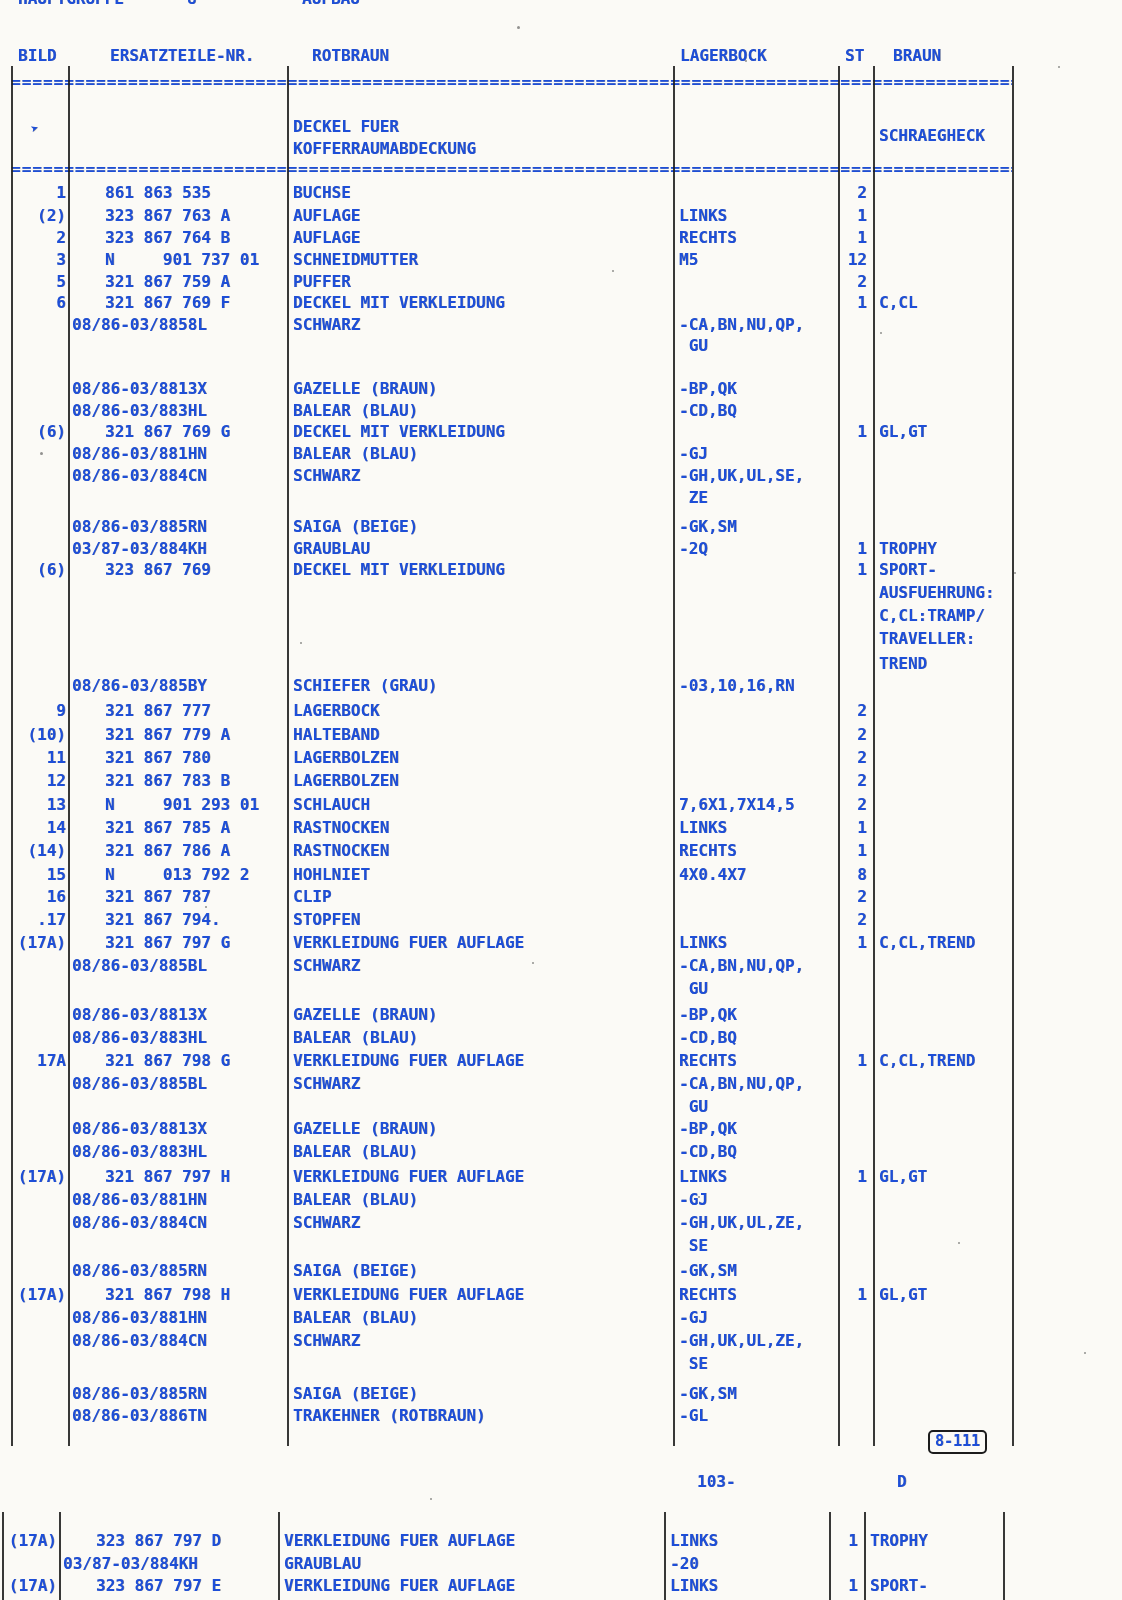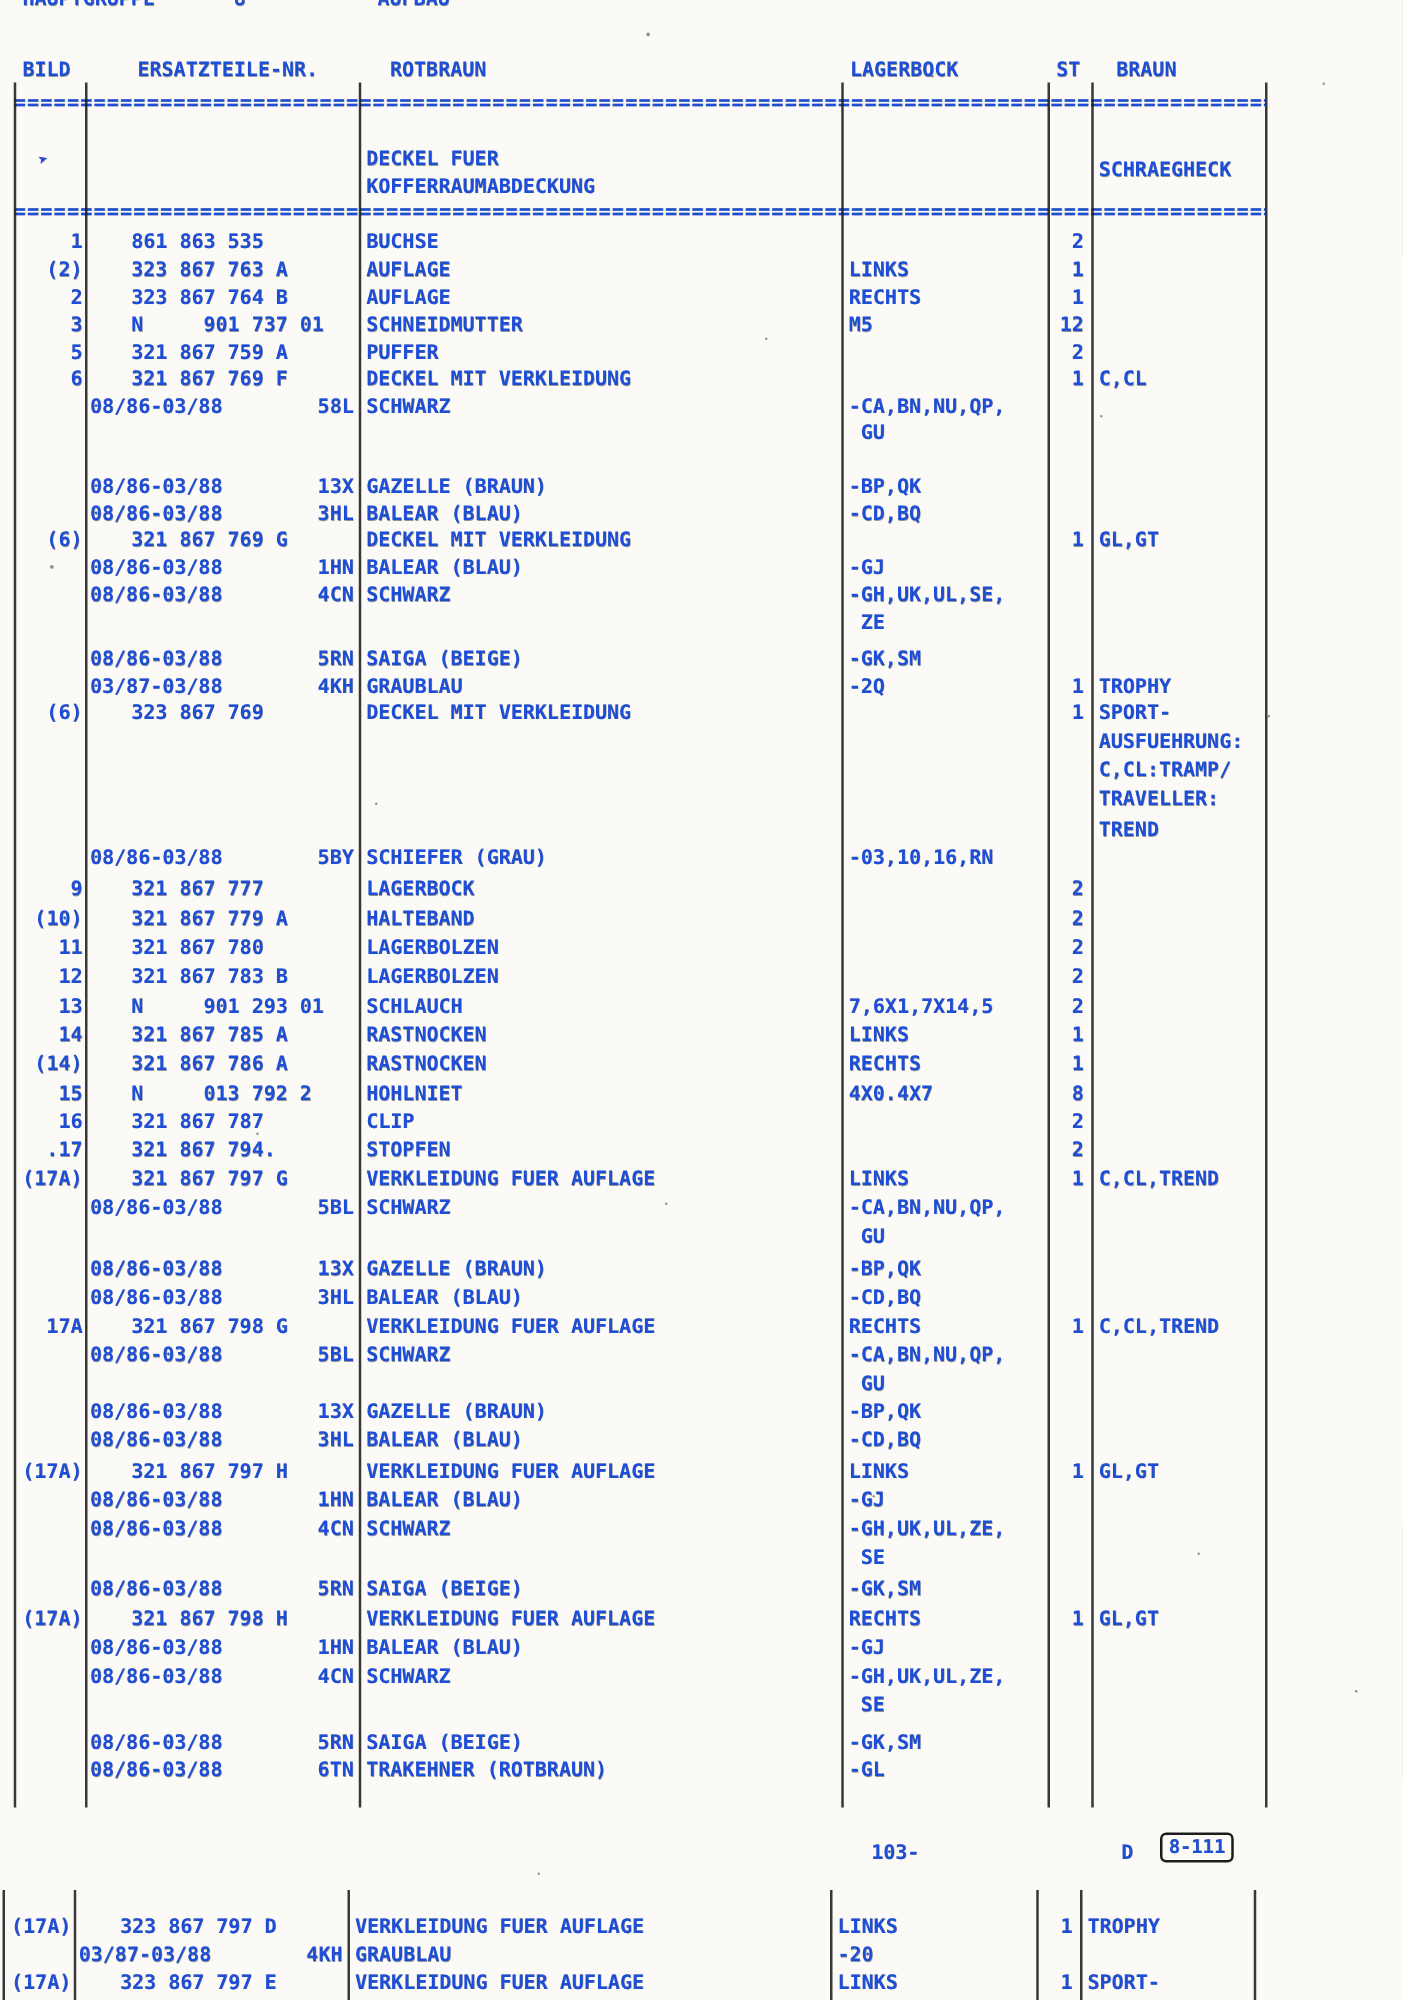--- a/index.html
+++ b/index.html
@@ -17,21 +17,21 @@
   }
   .abs{position:absolute;white-space:pre;}
   .ink{text-shadow:0.4px 0.4px 0 rgba(25,25,25,.45);}
   .rule{position:absolute;width:2px;background:#1c1c1c;opacity:.88;}
   .sep{position:absolute;left:11px;width:1001px;overflow:hidden;white-space:pre;letter-spacing:1px;}
   .row{position:absolute;left:0;top:0;width:1122px;height:22px;}
   .cell{position:absolute;top:0;white-space:pre;}
   .cb{left:6px;width:60px;text-align:right;}
   .cd{left:72px;}
   .cn{left:105px;}
-  .cc{left:178px;width:105px;text-align:right;}
+  .cc{left:178px;width:105px;}
   .ct{left:293px;}
   .cr{left:679px;}
   .cs{left:800px;width:67px;text-align:right;}
   .cm{left:879px;}
   #group-marker{font-size:13px;transform:rotate(-18deg);}
   #footer-ref-box{
     border:2px solid #1c1c1c;border-radius:5px;
     padding:2px 5px 3px 5px;font-size:15px;
   }
   .speck{position:absolute;background:#2a2a2a;border-radius:50%;}
@@ -64,21 +64,21 @@
     <span class="abs ink" style="left:293px;top:119px;">DECKEL FUER</span>
     <span class="abs ink" style="left:293px;top:141px;">KOFFERRAUMABDECKUNG</span>
     <span class="abs ink" style="left:879px;top:128px;">SCHRAEGHECK</span>
   </div>
 
   <div id="top-rows" class="abs" style="left:0;top:0;width:1122px;height:1600px;"><div class="row" style="top: 185px;"><span class="cell ink cb">1</span><span class="cell ink cn">861 863 535</span><span class="cell ink ct">BUCHSE</span><span class="cell ink cs">2</span></div><div class="row" style="top: 208px;"><span class="cell ink cb">(2)</span><span class="cell ink cn">323 867 763 A</span><span class="cell ink ct">AUFLAGE</span><span class="cell ink cr">LINKS</span><span class="cell ink cs">1</span></div><div class="row" style="top: 230px;"><span class="cell ink cb">2</span><span class="cell ink cn">323 867 764 B</span><span class="cell ink ct">AUFLAGE</span><span class="cell ink cr">RECHTS</span><span class="cell ink cs">1</span></div><div class="row" style="top: 252px;"><span class="cell ink cb">3</span><span class="cell ink cn">N     901 737 01</span><span class="cell ink ct">SCHNEIDMUTTER</span><span class="cell ink cr">M5</span><span class="cell ink cs">12</span></div><div class="row" style="top: 274px;"><span class="cell ink cb">5</span><span class="cell ink cn">321 867 759 A</span><span class="cell ink ct">PUFFER</span><span class="cell ink cs">2</span></div><div class="row" style="top: 295px;"><span class="cell ink cb">6</span><span class="cell ink cn">321 867 769 F</span><span class="cell ink ct">DECKEL MIT VERKLEIDUNG</span><span class="cell ink cs">1</span><span class="cell ink cm">C,CL</span></div><div class="row" style="top: 317px;"><span class="cell ink cd">08/86-03/88</span><span class="cell ink cc">58L</span><span class="cell ink ct">SCHWARZ</span><span class="cell ink cr">-CA,BN,NU,QP,</span></div><div class="row" style="top: 338px;"><span class="cell ink cr"> GU</span></div><div class="row" style="top: 381px;"><span class="cell ink cd">08/86-03/88</span><span class="cell ink cc">13X</span><span class="cell ink ct">GAZELLE (BRAUN)</span><span class="cell ink cr">-BP,QK</span></div><div class="row" style="top: 403px;"><span class="cell ink cd">08/86-03/88</span><span class="cell ink cc">3HL</span><span class="cell ink ct">BALEAR (BLAU)</span><span class="cell ink cr">-CD,BQ</span></div><div class="row" style="top: 424px;"><span class="cell ink cb">(6)</span><span class="cell ink cn">321 867 769 G</span><span class="cell ink ct">DECKEL MIT VERKLEIDUNG</span><span class="cell ink cs">1</span><span class="cell ink cm">GL,GT</span></div><div class="row" style="top: 446px;"><span class="cell ink cd">08/86-03/88</span><span class="cell ink cc">1HN</span><span class="cell ink ct">BALEAR (BLAU)</span><span class="cell ink cr">-GJ</span></div><div class="row" style="top: 468px;"><span class="cell ink cd">08/86-03/88</span><span class="cell ink cc">4CN</span><span class="cell ink ct">SCHWARZ</span><span class="cell ink cr">-GH,UK,UL,SE,</span></div><div class="row" style="top: 490px;"><span class="cell ink cr"> ZE</span></div><div class="row" style="top: 519px;"><span class="cell ink cd">08/86-03/88</span><span class="cell ink cc">5RN</span><span class="cell ink ct">SAIGA (BEIGE)</span><span class="cell ink cr">-GK,SM</span></div><div class="row" style="top: 541px;"><span class="cell ink cd">03/87-03/88</span><span class="cell ink cc">4KH</span><span class="cell ink ct">GRAUBLAU</span><span class="cell ink cr">-2Q</span><span class="cell ink cs">1</span><span class="cell ink cm">TROPHY</span></div><div class="row" style="top: 562px;"><span class="cell ink cb">(6)</span><span class="cell ink cn">323 867 769</span><span class="cell ink ct">DECKEL MIT VERKLEIDUNG</span><span class="cell ink cs">1</span><span class="cell ink cm">SPORT-</span></div><div class="row" style="top: 585px;"><span class="cell ink cm">AUSFUEHRUNG:</span></div><div class="row" style="top: 608px;"><span class="cell ink cm">C,CL:TRAMP/</span></div><div class="row" style="top: 631px;"><span class="cell ink cm">TRAVELLER:</span></div><div class="row" style="top: 656px;"><span class="cell ink cm">TREND</span></div><div class="row" style="top: 678px;"><span class="cell ink cd">08/86-03/88</span><span class="cell ink cc">5BY</span><span class="cell ink ct">SCHIEFER (GRAU)</span><span class="cell ink cr">-03,10,16,RN</span></div><div class="row" style="top: 703px;"><span class="cell ink cb">9</span><span class="cell ink cn">321 867 777</span><span class="cell ink ct">LAGERBOCK</span><span class="cell ink cs">2</span></div><div class="row" style="top: 727px;"><span class="cell ink cb">(10)</span><span class="cell ink cn">321 867 779 A</span><span class="cell ink ct">HALTEBAND</span><span class="cell ink cs">2</span></div><div class="row" style="top: 750px;"><span class="cell ink cb">11</span><span class="cell ink cn">321 867 780</span><span class="cell ink ct">LAGERBOLZEN</span><span class="cell ink cs">2</span></div><div class="row" style="top: 773px;"><span class="cell ink cb">12</span><span class="cell ink cn">321 867 783 B</span><span class="cell ink ct">LAGERBOLZEN</span><span class="cell ink cs">2</span></div><div class="row" style="top: 797px;"><span class="cell ink cb">13</span><span class="cell ink cn">N     901 293 01</span><span class="cell ink ct">SCHLAUCH</span><span class="cell ink cr">7,6X1,7X14,5</span><span class="cell ink cs">2</span></div><div class="row" style="top: 820px;"><span class="cell ink cb">14</span><span class="cell ink cn">321 867 785 A</span><span class="cell ink ct">RASTNOCKEN</span><span class="cell ink cr">LINKS</span><span class="cell ink cs">1</span></div><div class="row" style="top: 843px;"><span class="cell ink cb">(14)</span><span class="cell ink cn">321 867 786 A</span><span class="cell ink ct">RASTNOCKEN</span><span class="cell ink cr">RECHTS</span><span class="cell ink cs">1</span></div><div class="row" style="top: 867px;"><span class="cell ink cb">15</span><span class="cell ink cn">N     013 792 2</span><span class="cell ink ct">HOHLNIET</span><span class="cell ink cr">4X0.4X7</span><span class="cell ink cs">8</span></div><div class="row" style="top: 889px;"><span class="cell ink cb">16</span><span class="cell ink cn">321 867 787</span><span class="cell ink ct">CLIP</span><span class="cell ink cs">2</span></div><div class="row" style="top: 912px;"><span class="cell ink cb">.17</span><span class="cell ink cn">321 867 794.</span><span class="cell ink ct">STOPFEN</span><span class="cell ink cs">2</span></div><div class="row" style="top: 935px;"><span class="cell ink cb">(17A)</span><span class="cell ink cn">321 867 797 G</span><span class="cell ink ct">VERKLEIDUNG FUER AUFLAGE</span><span class="cell ink cr">LINKS</span><span class="cell ink cs">1</span><span class="cell ink cm">C,CL,TREND</span></div><div class="row" style="top: 958px;"><span class="cell ink cd">08/86-03/88</span><span class="cell ink cc">5BL</span><span class="cell ink ct">SCHWARZ</span><span class="cell ink cr">-CA,BN,NU,QP,</span></div><div class="row" style="top: 981px;"><span class="cell ink cr"> GU</span></div><div class="row" style="top: 1007px;"><span class="cell ink cd">08/86-03/88</span><span class="cell ink cc">13X</span><span class="cell ink ct">GAZELLE (BRAUN)</span><span class="cell ink cr">-BP,QK</span></div><div class="row" style="top: 1030px;"><span class="cell ink cd">08/86-03/88</span><span class="cell ink cc">3HL</span><span class="cell ink ct">BALEAR (BLAU)</span><span class="cell ink cr">-CD,BQ</span></div><div class="row" style="top: 1053px;"><span class="cell ink cb">17A</span><span class="cell ink cn">321 867 798 G</span><span class="cell ink ct">VERKLEIDUNG FUER AUFLAGE</span><span class="cell ink cr">RECHTS</span><span class="cell ink cs">1</span><span class="cell ink cm">C,CL,TREND</span></div><div class="row" style="top: 1076px;"><span class="cell ink cd">08/86-03/88</span><span class="cell ink cc">5BL</span><span class="cell ink ct">SCHWARZ</span><span class="cell ink cr">-CA,BN,NU,QP,</span></div><div class="row" style="top: 1099px;"><span class="cell ink cr"> GU</span></div><div class="row" style="top: 1121px;"><span class="cell ink cd">08/86-03/88</span><span class="cell ink cc">13X</span><span class="cell ink ct">GAZELLE (BRAUN)</span><span class="cell ink cr">-BP,QK</span></div><div class="row" style="top: 1144px;"><span class="cell ink cd">08/86-03/88</span><span class="cell ink cc">3HL</span><span class="cell ink ct">BALEAR (BLAU)</span><span class="cell ink cr">-CD,BQ</span></div><div class="row" style="top: 1169px;"><span class="cell ink cb">(17A)</span><span class="cell ink cn">321 867 797 H</span><span class="cell ink ct">VERKLEIDUNG FUER AUFLAGE</span><span class="cell ink cr">LINKS</span><span class="cell ink cs">1</span><span class="cell ink cm">GL,GT</span></div><div class="row" style="top: 1192px;"><span class="cell ink cd">08/86-03/88</span><span class="cell ink cc">1HN</span><span class="cell ink ct">BALEAR (BLAU)</span><span class="cell ink cr">-GJ</span></div><div class="row" style="top: 1215px;"><span class="cell ink cd">08/86-03/88</span><span class="cell ink cc">4CN</span><span class="cell ink ct">SCHWARZ</span><span class="cell ink cr">-GH,UK,UL,ZE,</span></div><div class="row" style="top: 1238px;"><span class="cell ink cr"> SE</span></div><div class="row" style="top: 1263px;"><span class="cell ink cd">08/86-03/88</span><span class="cell ink cc">5RN</span><span class="cell ink ct">SAIGA (BEIGE)</span><span class="cell ink cr">-GK,SM</span></div><div class="row" style="top: 1287px;"><span class="cell ink cb">(17A)</span><span class="cell ink cn">321 867 798 H</span><span class="cell ink ct">VERKLEIDUNG FUER AUFLAGE</span><span class="cell ink cr">RECHTS</span><span class="cell ink cs">1</span><span class="cell ink cm">GL,GT</span></div><div class="row" style="top: 1310px;"><span class="cell ink cd">08/86-03/88</span><span class="cell ink cc">1HN</span><span class="cell ink ct">BALEAR (BLAU)</span><span class="cell ink cr">-GJ</span></div><div class="row" style="top: 1333px;"><span class="cell ink cd">08/86-03/88</span><span class="cell ink cc">4CN</span><span class="cell ink ct">SCHWARZ</span><span class="cell ink cr">-GH,UK,UL,ZE,</span></div><div class="row" style="top: 1356px;"><span class="cell ink cr"> SE</span></div><div class="row" style="top: 1386px;"><span class="cell ink cd">08/86-03/88</span><span class="cell ink cc">5RN</span><span class="cell ink ct">SAIGA (BEIGE)</span><span class="cell ink cr">-GK,SM</span></div><div class="row" style="top: 1408px;"><span class="cell ink cd">08/86-03/88</span><span class="cell ink cc">6TN</span><span class="cell ink ct">TRAKEHNER (ROTBRAUN)</span><span class="cell ink cr">-GL</span></div></div>
   <div id="bottom-rows" class="abs" style="left:-9px;top:0;width:1122px;height:1600px;"><div class="row" style="top: 1533px;"><span class="cell ink cb">(17A)</span><span class="cell ink cn">323 867 797 D</span><span class="cell ink ct">VERKLEIDUNG FUER AUFLAGE</span><span class="cell ink cr">LINKS</span><span class="cell ink cs">1</span><span class="cell ink cm">TROPHY</span></div><div class="row" style="top: 1556px;"><span class="cell ink cd">03/87-03/88</span><span class="cell ink cc">4KH</span><span class="cell ink ct">GRAUBLAU</span><span class="cell ink cr">-20</span></div><div class="row" style="top: 1578px;"><span class="cell ink cb">(17A)</span><span class="cell ink cn">323 867 797 E</span><span class="cell ink ct">VERKLEIDUNG FUER AUFLAGE</span><span class="cell ink cr">LINKS</span><span class="cell ink cs">1</span><span class="cell ink cm">SPORT-</span></div></div>
 
   <span class="abs ink" style="left:697px;top:1474px;">103-</span>
   <span class="abs ink" style="left:897px;top:1474px;">D</span>
-  <span class="abs ink" id="footer-ref-box" style="left:928px;top:1466px;">8-111</span>
+  <span class="abs ink" id="footer-ref-box" style="left:928px;top:1430px;">8-111</span>
 
 <div class="rule" style="left: 11px; top: 66px; height: 1380px;"></div>
     <div class="rule" style="left: 68px; top: 66px; height: 1380px;"></div>
     <div class="rule" style="left: 287px; top: 66px; height: 1380px;"></div>
     <div class="rule" style="left: 673px; top: 66px; height: 1380px;"></div>
     <div class="rule" style="left: 838px; top: 66px; height: 1380px;"></div>
     <div class="rule" style="left: 873px; top: 66px; height: 1380px;"></div>
     <div class="rule" style="left: 1012px; top: 66px; height: 1380px;"></div>
     <div class="rule" style="left: 2px; top: 1512px; height: 88px;"></div>
     <div class="rule" style="left: 59px; top: 1512px; height: 88px;"></div>

